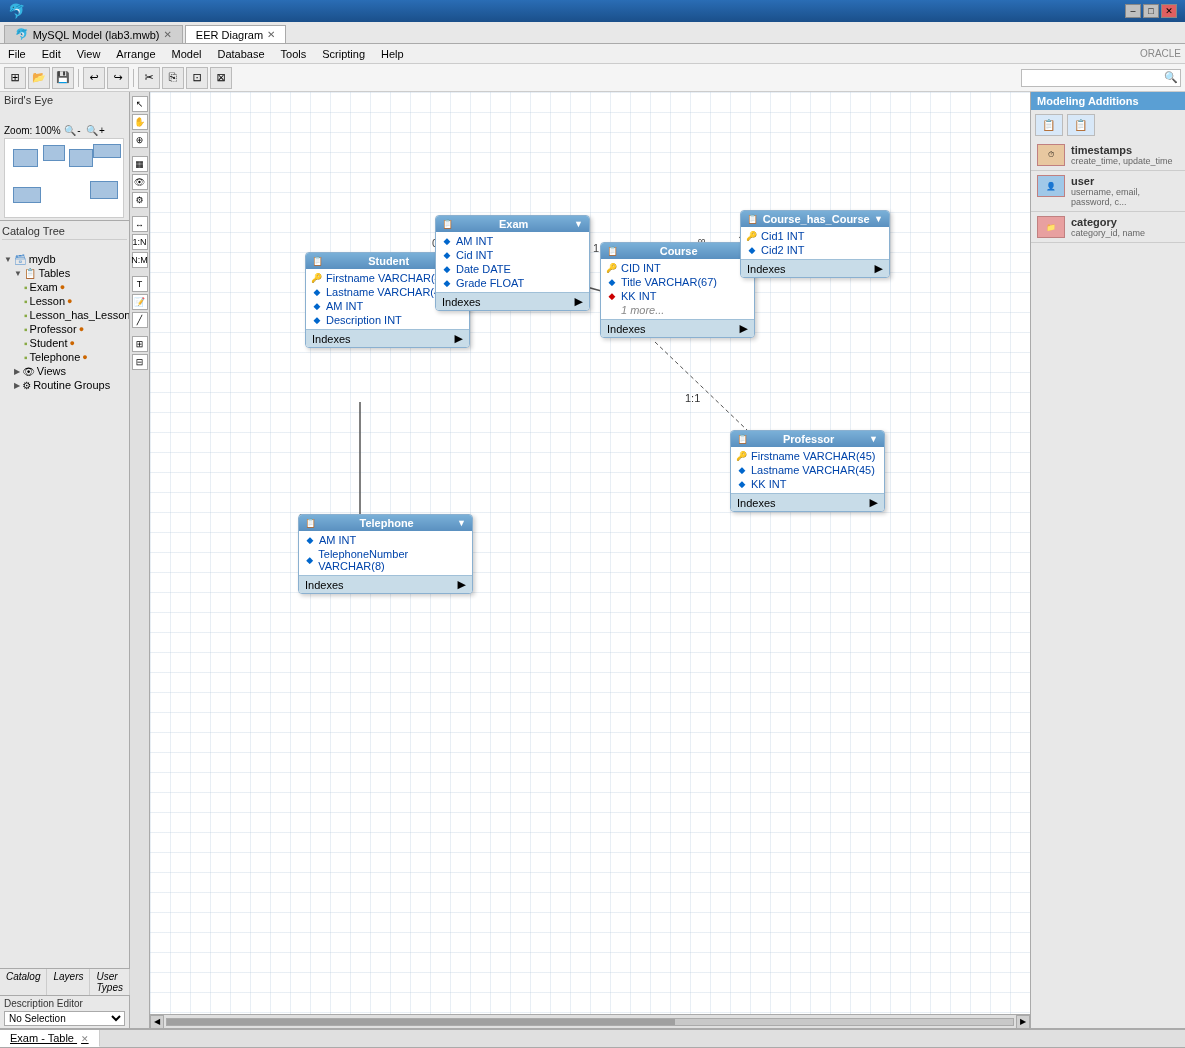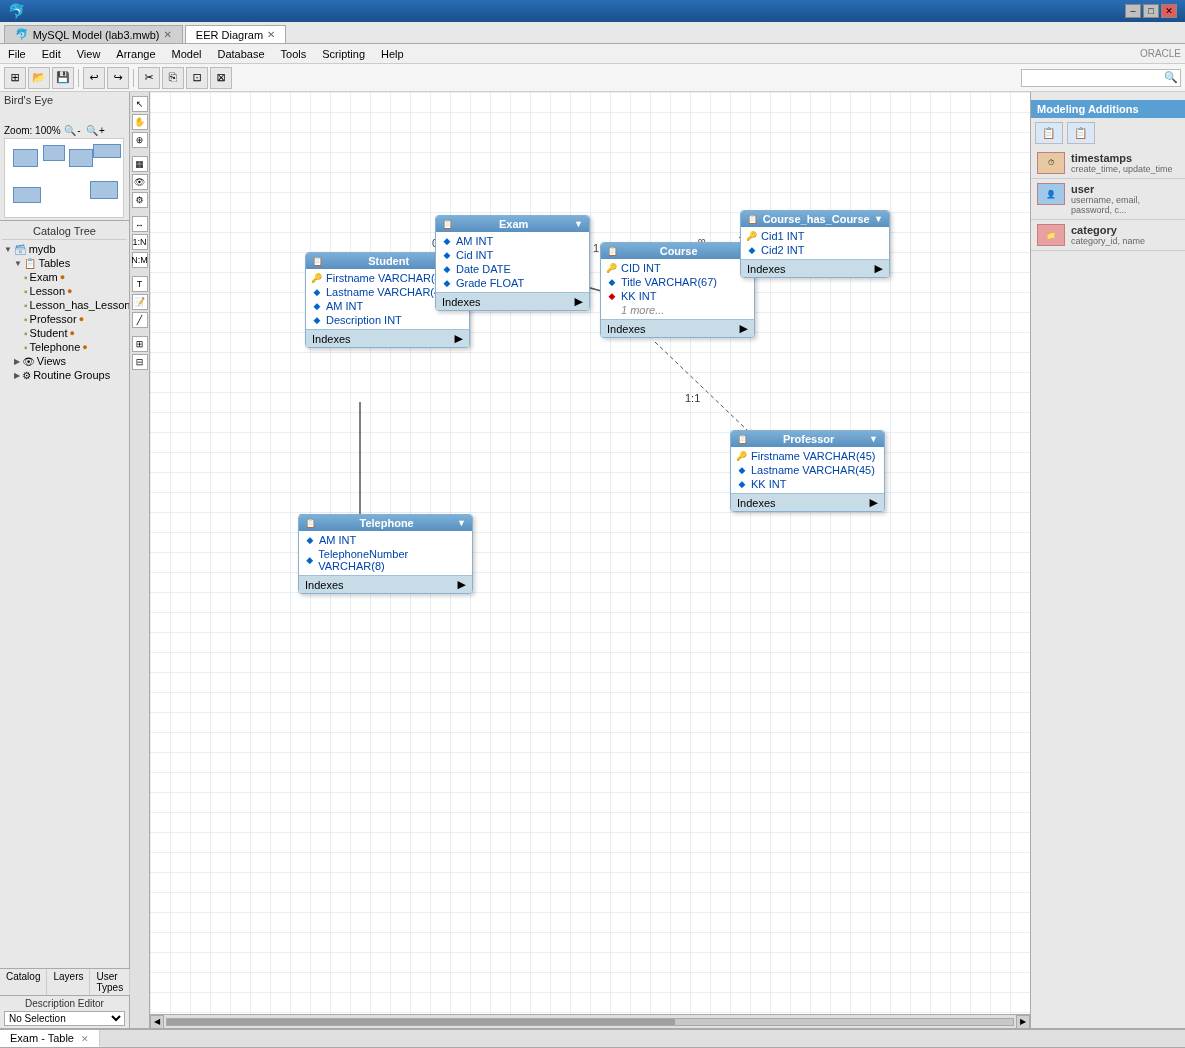--- a/index.html
+++ b/index.html
@@ -134,22 +134,22 @@
 
     #catalog-tree {
       flex: 1;
       overflow-y: auto;
       padding: 2px;
     }
     .catalog-title {
       font-size: 10px; color: #333;
       padding: 2px 0;
       border-bottom: 1px solid #ccc;
-      margin-bottom: 2px;
-      display: flex; align-items: center; justify-content: center;
+      margin-bottom: 12px;
+      display: flex; align-items: center; justify-content: flex-start;
     }
     .tree-item {
       display: flex; align-items: center; gap: 2px;
       padding: 1px 2px;
       cursor: pointer;
       font-size: 10px;
     }
     .tree-arrow { font-size: 8px; color: #555; }
     .tree-icon { font-size: 10px; }
     .db-icon { color: #4488cc; }
@@ -157,27 +157,28 @@
 
     #bottom-tabs {
       display: flex;
       border-top: 1px solid #aaa;
     }
     .bottom-tab {
       padding: 2px 6px;
       font-size: 10px;
       cursor: pointer;
       border-right: 1px solid #ccc;
+      font-style: italic;
     }
 
     #desc-editor {
       padding: 2px 4px;
       border-top: 1px solid #aaa;
     }
-    .desc-title { font-size: 10px; color: #333; margin-bottom: 2px; text-align: center; }
+    .desc-title { font-size: 10px; color: #333; margin-bottom: 2px; }
     .desc-select {
       width: 100%;
       font-size: 10px;
       border: 1px solid #aaa;
       background: white;
     }
 
     
     #tool-palette {
       width: 20px;
@@ -227,21 +228,20 @@
       width: 155px;
       background: #e8e8e8;
       border-left: 1px solid #aaa;
     }
     #modeling-title {
       background: #5a9fd4;
       color: white;
       padding: 3px 6px;
       font-size: 11px;
       font-weight: bold;
-      margin-top: 8px;
     }
     .model-item {
       display: flex;
       align-items: flex-start;
       padding: 4px 6px;
       border-bottom: 1px solid #ccc;
       gap: 6px;
     }
     .model-icon {
       width: 28px; height: 22px;
@@ -321,21 +321,21 @@
       background: #e0e0e0;
       border-bottom: 1px solid #aaa;
     }
     .btab {
       padding: 2px 10px;
       border-right: 1px solid #ccc;
       cursor: pointer;
       font-size: 11px;
       background: #d0d0d0;
     }
-    .btab.active { background: white; border-bottom: 1px solid white; }
+    .btab.active { background: white; border-bottom: 1px solid white; text-decoration: underline; }
     .btab .close-x { font-size: 9px; color: #888; margin-left: 4px; }
 
     
     #diagram-svg {
       position: absolute;
       top: 0; left: 0;
       width: 100%; height: 100%;
       pointer-events: none;
     }
   </style>

